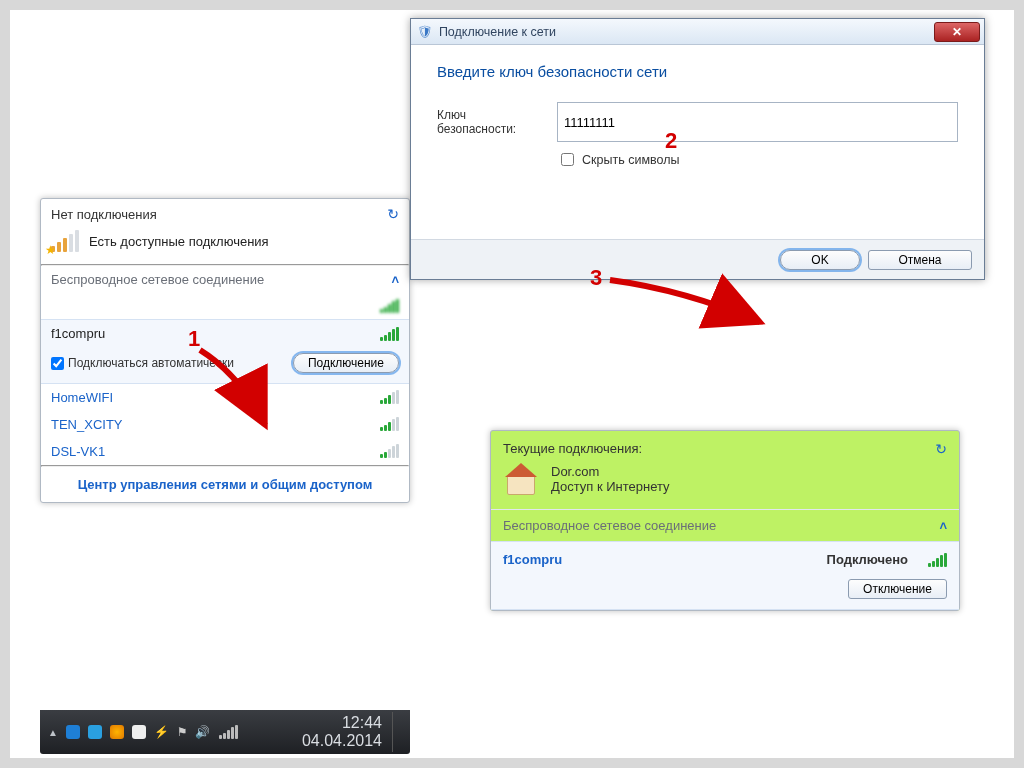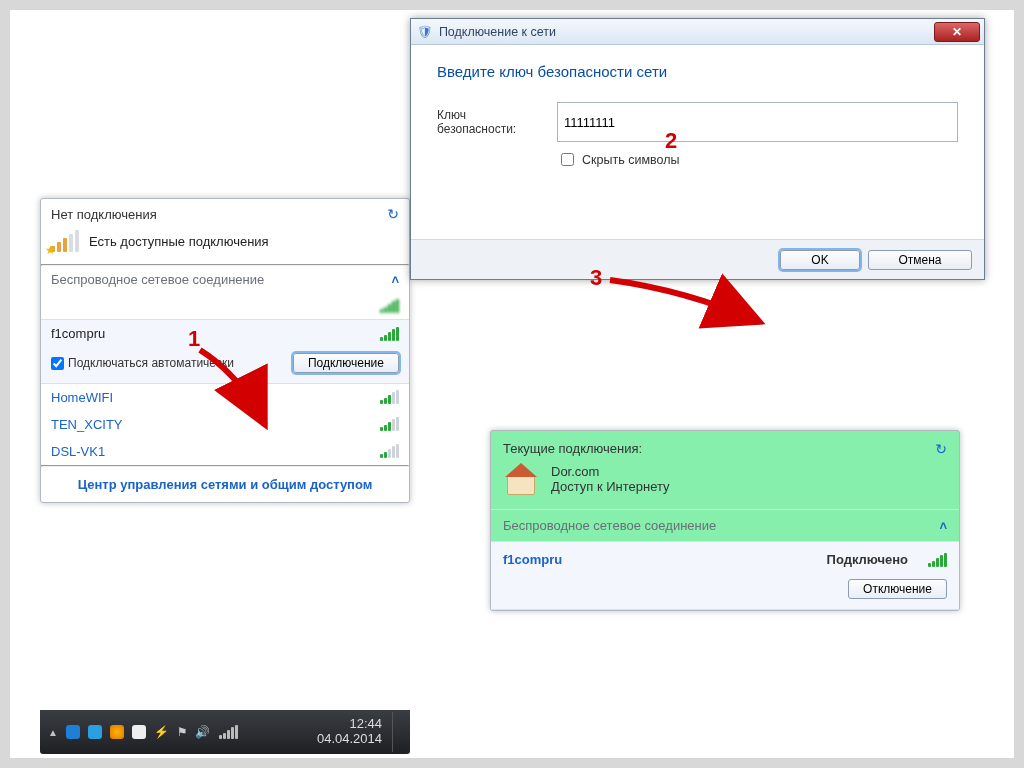--- a/index.html
+++ b/index.html
@@ -68,21 +68,21 @@
   }
   .auto { display:flex; align-items:center; gap:4px; color:#333; font-size:12px; }
   .auto input { margin:0; }
   .btn {
     background: linear-gradient(#fdfdfd,#e8eef6);
     border:1px solid #8b9bb0;
     border-radius:3px;
     padding:2px 14px;
     font-family:inherit; font-size:12px;
   }
-  .btn.focus { box-shadow: 0 0 0 2px rgba(60,140,230,.6); }
+  .btn.focus { box-shadow: 0 0 0 2px rgba(60,140,230,.6); border-radius: 10px; }
   .footer {
     padding:10px; text-align:center;
   }
   .footer a { color:#1a63c9; text-decoration:none;font-weight:bold; }
 
   
   .sig {
     display:inline-flex; align-items:flex-end; gap:1px;
     height:14px;
   }
@@ -125,21 +125,21 @@
     width:370px; height:44px;
     background: linear-gradient(#3a3d42,#1e2024);
     border-radius:0 0 3px 3px;
     display:flex; align-items:center; justify-content:space-between;
     padding:0 8px;
     color:#d9dde2;
   }
   .tray { display:flex; align-items:center; gap:8px; font-size:12px; }
   .tray .ic { width:14px; height:14px; border-radius:3px; }
   .tray .tri{ color:#bfc4ca; font-size:10px }
-  .clock { text-align:right; font-size:13px; line-height:1.15; padding-right:4px;}
+  .clock { text-align:right; font-size:16px; line-height:1.15; padding-right:4px;}
   .taskbar .edge{
     margin-left:6px;width:10px;height:40px;border-left:1px solid #555;
   }
 
   
   .dialog {
     position:absolute; left:400px; top:8px;
     width:575px;
     border:1px solid #6a7d95;
     background:#fff;
@@ -169,21 +169,21 @@
   }
   .dlg-chk{margin-left:120px;display:flex;align-items:center;gap:5px;color:#333;font-size:12.5px}
   .dlg-foot{
     background:#eef2f6;border-top:1px solid #d2d9e2;height:40px;
     display:flex;align-items:center;justify-content:flex-end;gap:8px;padding:0 12px;
   }
 
   
   .flyout2{
     position:absolute;left:480px;top:420px;width:470px;
-    background:#86efac;border:1px solid #b0b9c4;border-radius:3px;
+    background:#bef264;border:1px solid #b0b9c4;border-radius:3px;
     box-shadow:0 0 6px rgba(0,0,0,.25);font-size:13px;
   }
   .f2-head{
     display:flex;justify-content:space-between;align-items:flex-start;
     padding:10px 12px 6px 12px;color:#333;
   }
   .f2-conn{
     display:flex;align-items:center;gap:12px;padding:0 12px 14px 12px;
   }
   .house{

